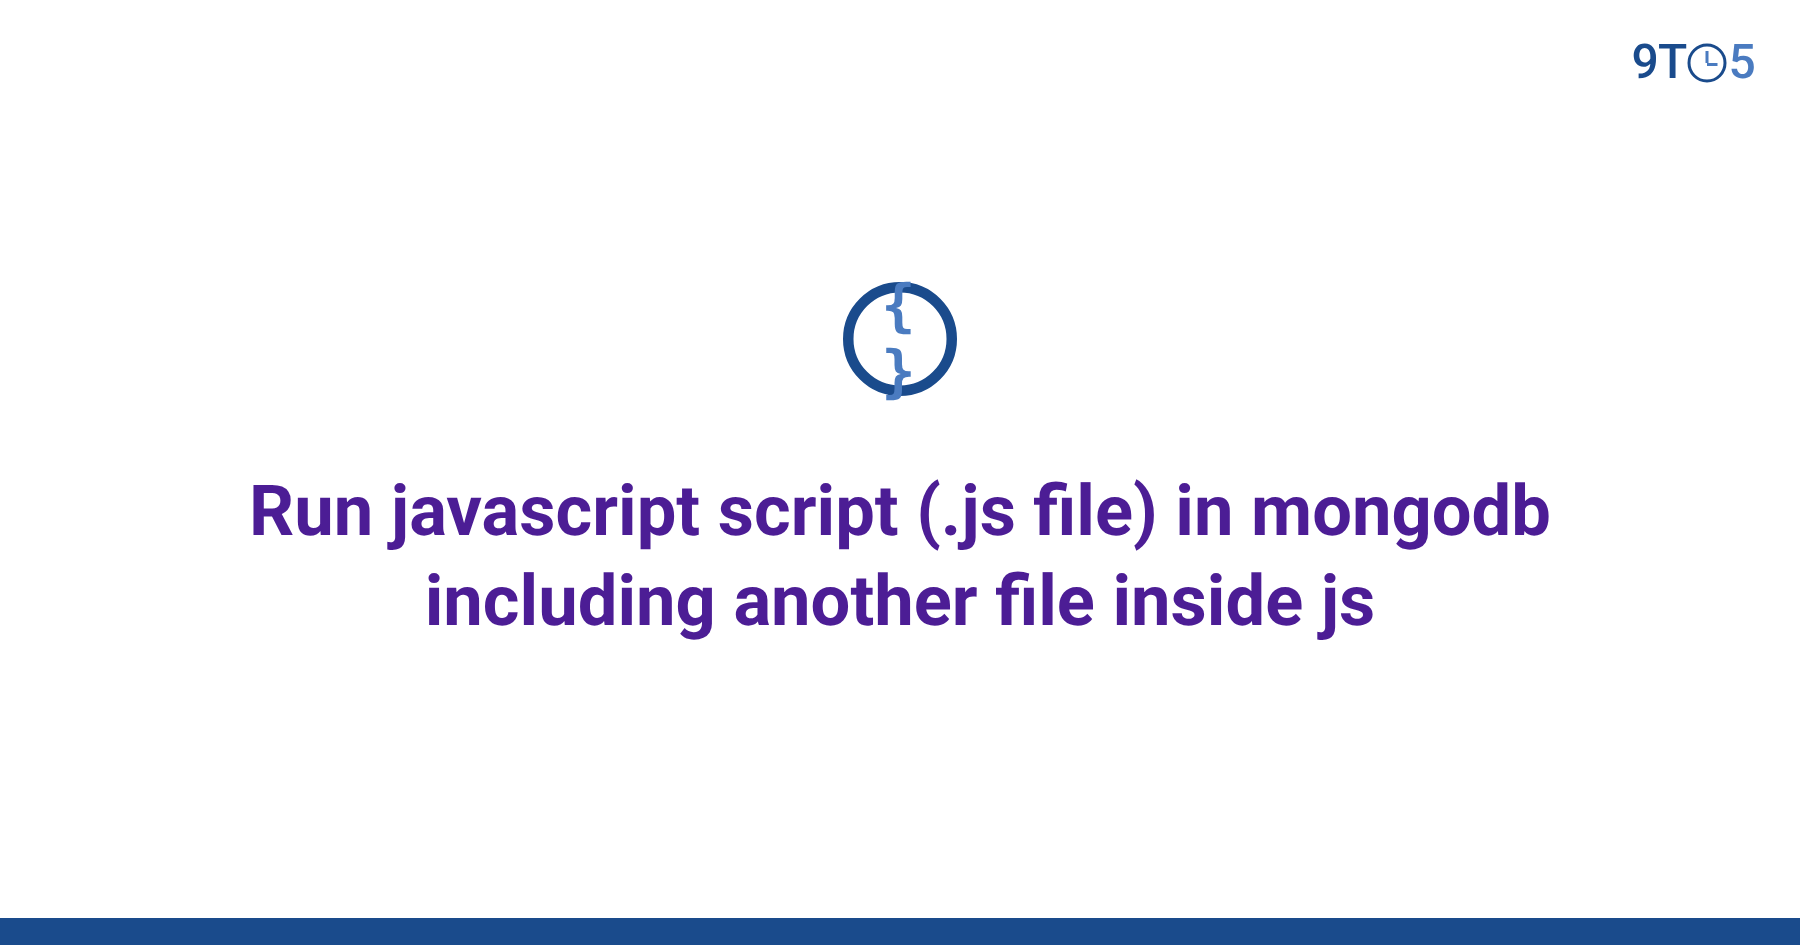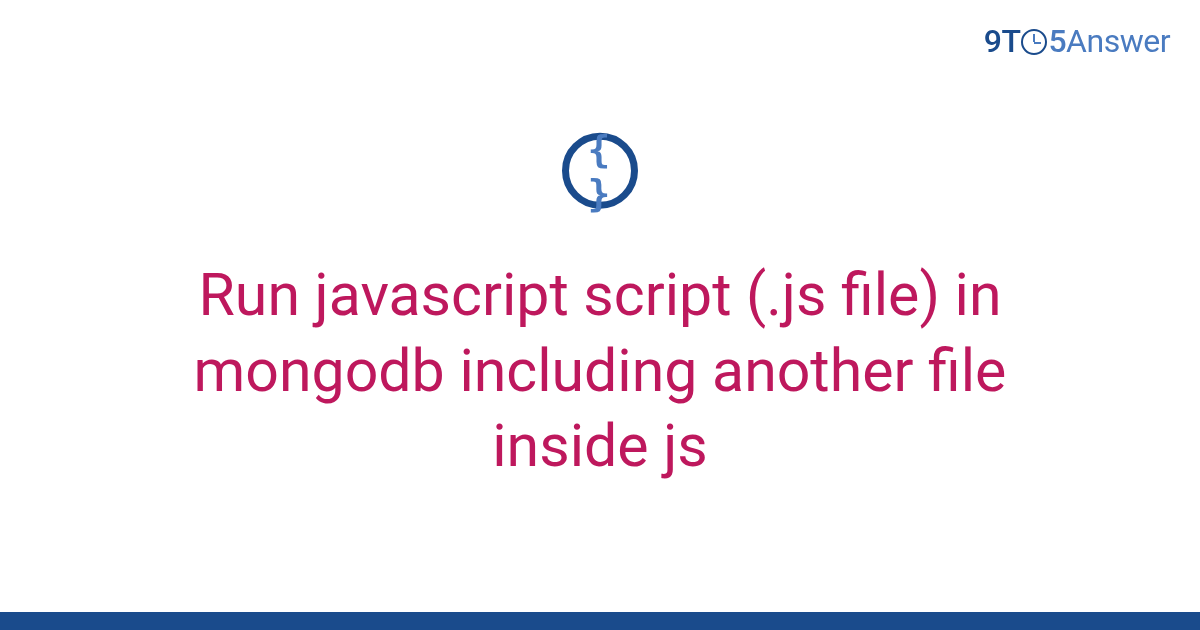--- a/index.html
+++ b/index.html
@@ -91,23 +91,23 @@
       margin-bottom: 48px;
     }
     .icon-braces {
       color: #4a7bc0;
       font-size: 38px;
       font-weight: 700;
       font-family: Consolas, Monaco, monospace;
       letter-spacing: 2px;
     }
     .title {
-      color: #be185d;
-      font-size: 59px;
-      font-weight: 400;
+      color: #4c1d95;
+      font-size: 47px;
+      font-weight: 700;
       line-height: 1.28;
       max-width: 900px;
       margin: 0 auto;
     }
     .bottom-bar {
       position: absolute;
       bottom: 0;
       left: 0;
       right: 0;
       height: 18px;
@@ -115,21 +115,20 @@
     }
   </style>
 </head>
 <body>
 
 <div class="logo">
   <span class="nine">9</span>
   <span class="t">T</span>
   <span class="clock"></span>
   <span class="five">5</span>
-  <span class="answer">Answer</span>
 </div>
 
 <div class="center-content">
   <div class="icon-circle">
     <span class="icon-braces">{ }</span>
   </div>
   <h1 class="title">Run javascript script (.js file) in mongodb including another file inside js</h1>
 </div>
 
 <div class="bottom-bar"></div>

